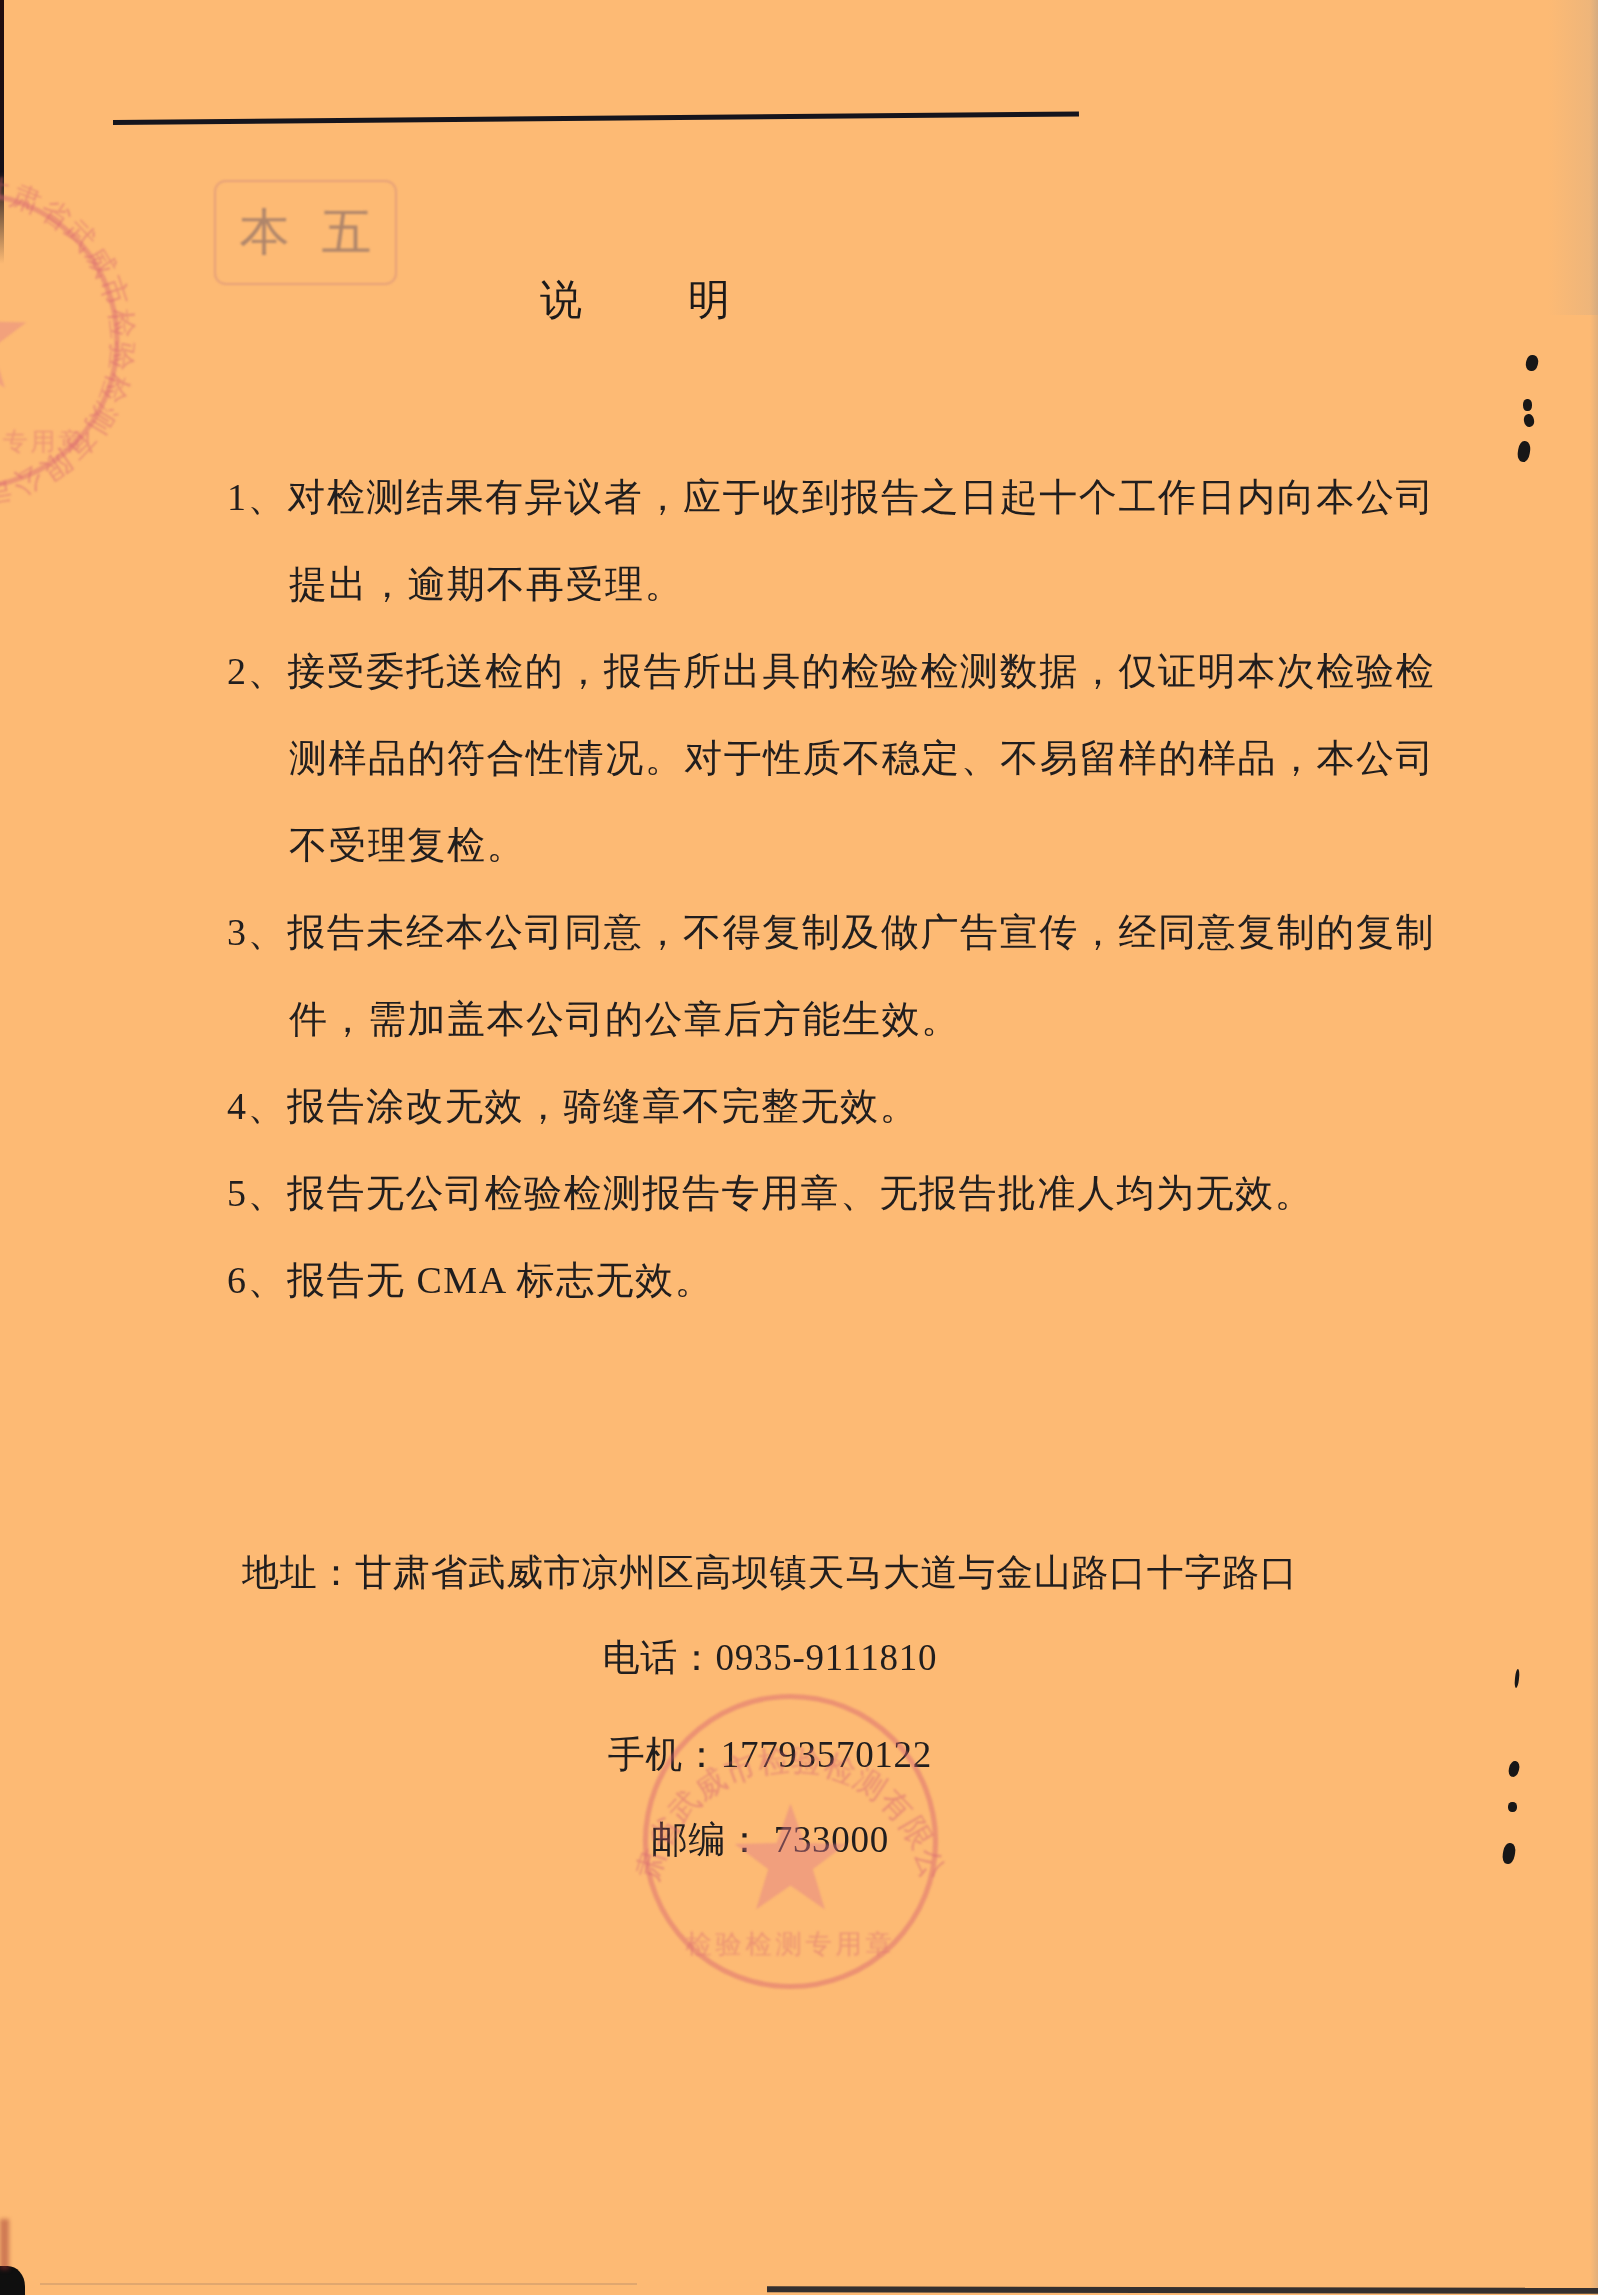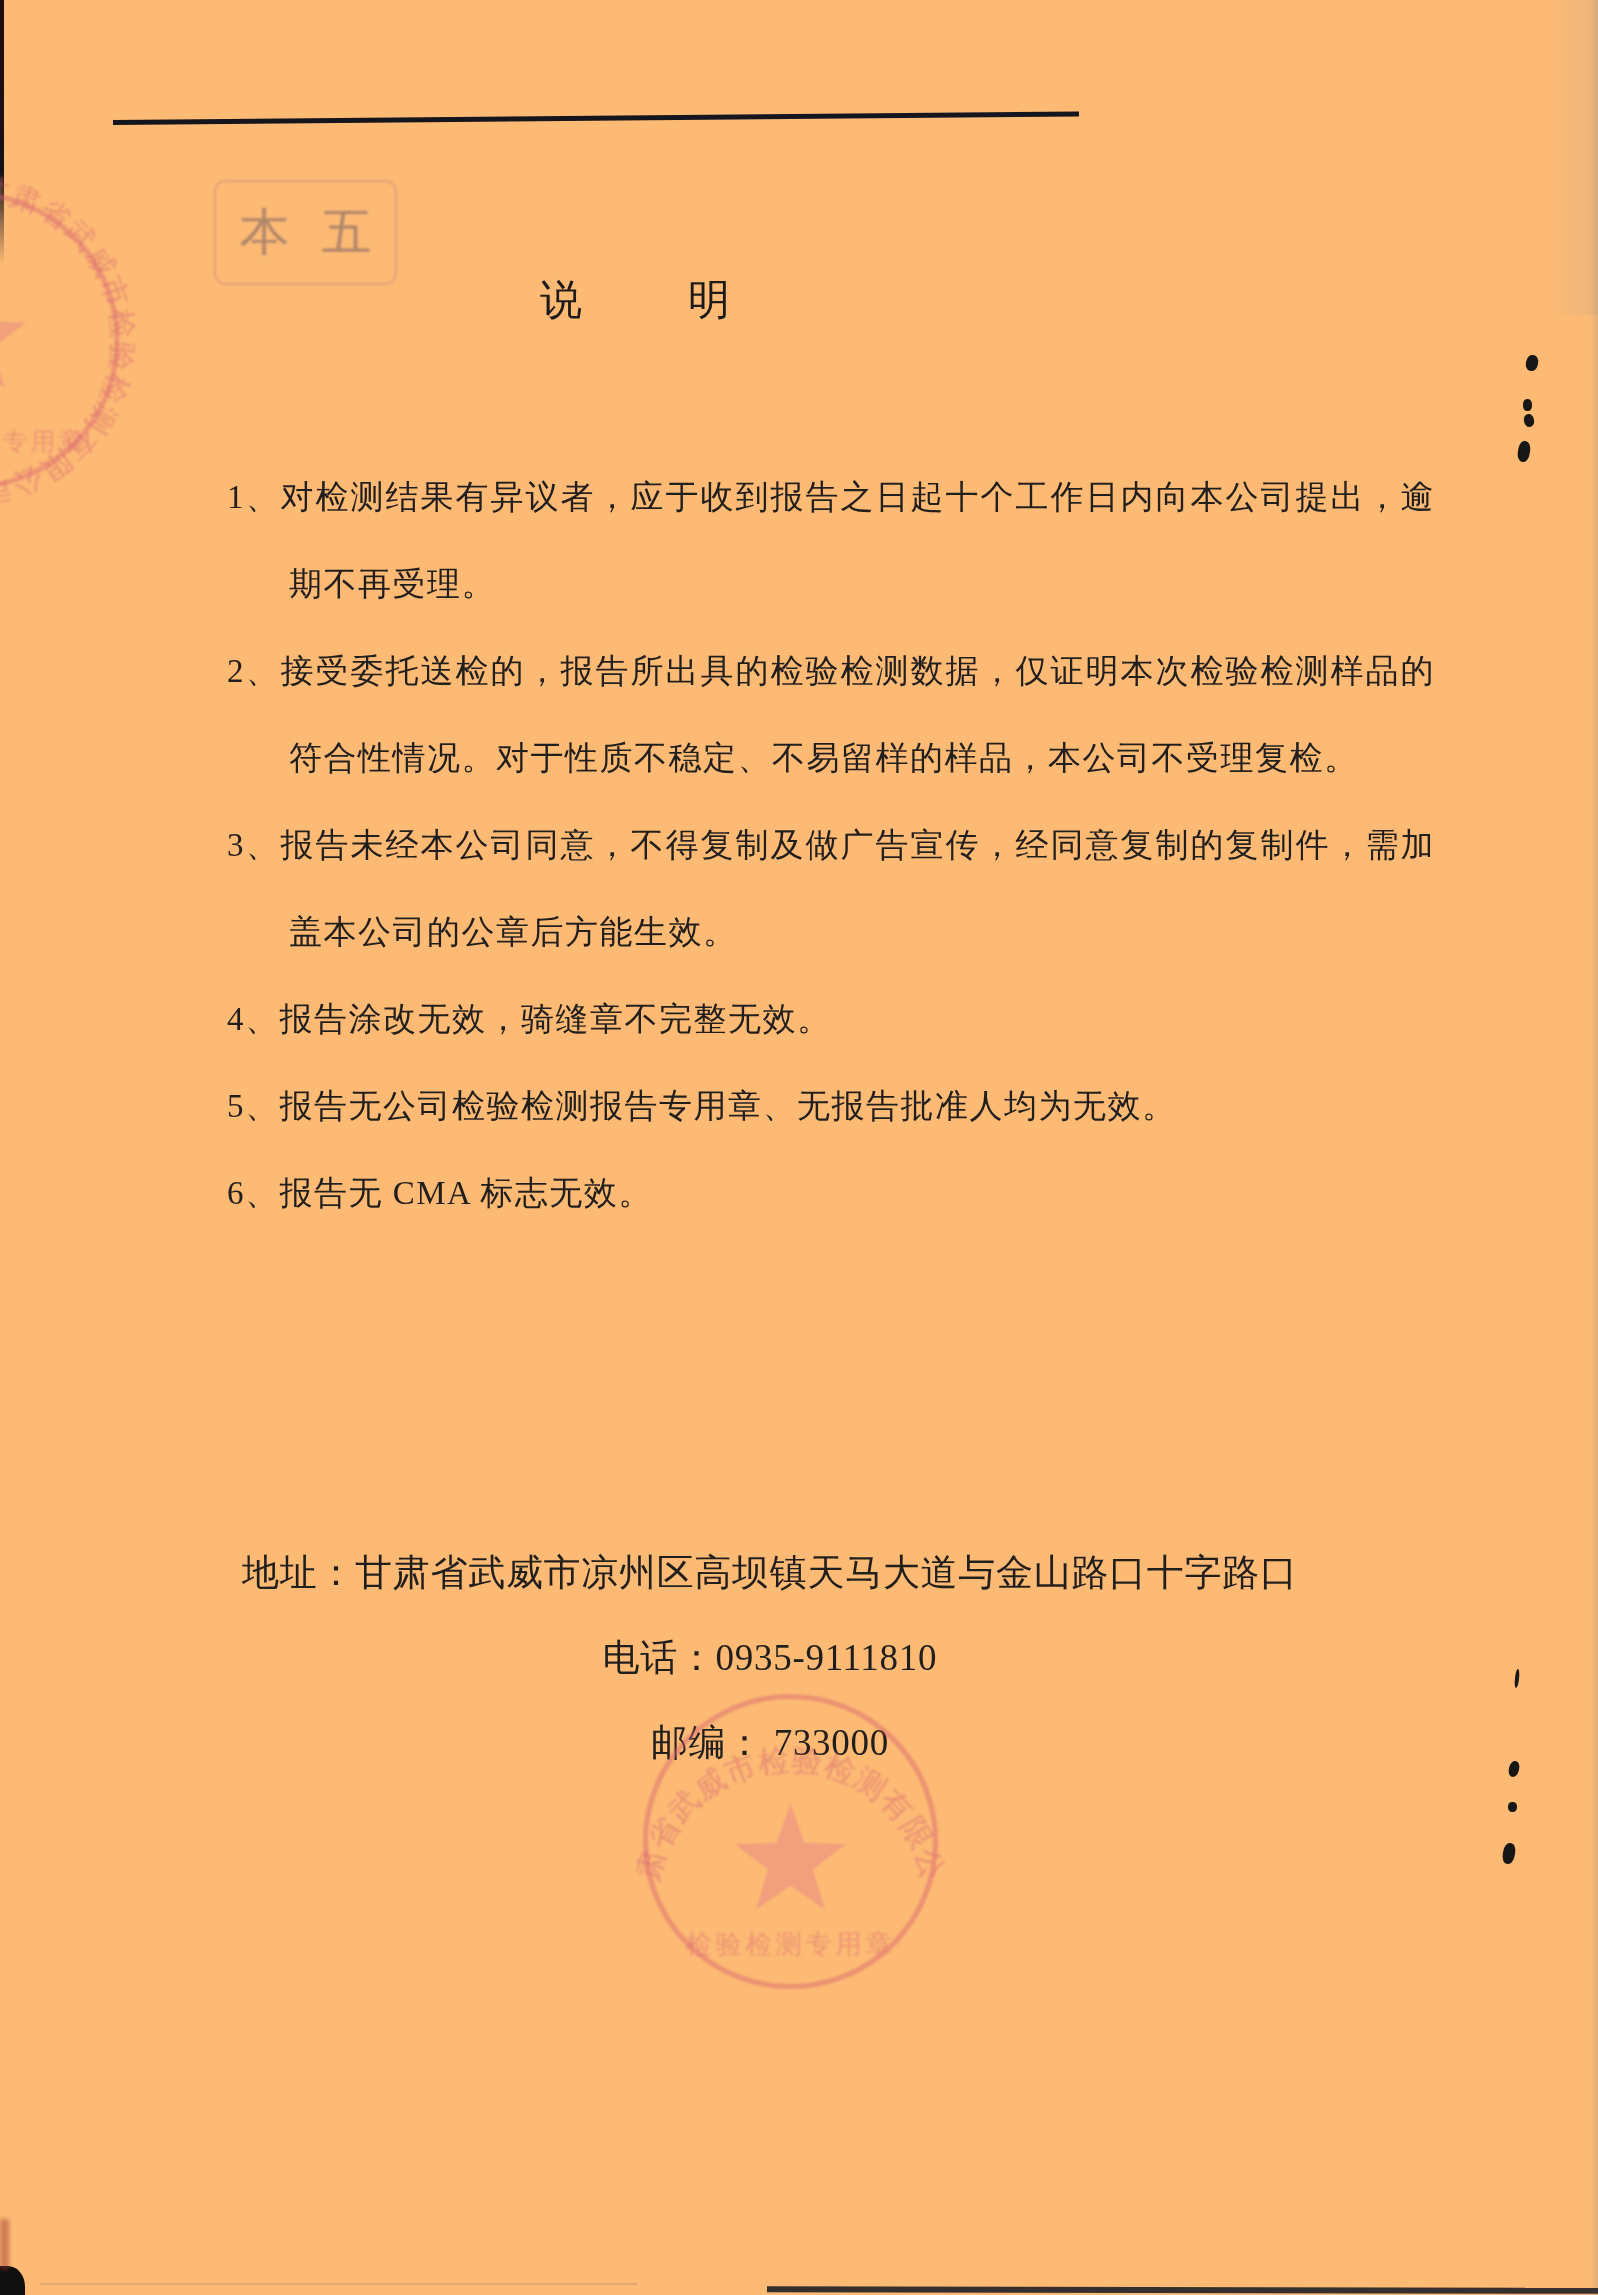--- a/index.html
+++ b/index.html
@@ -30,21 +30,21 @@
   
   .box-stamp{position:absolute;left:214px;top:180px;width:179px;height:101px;
     border:2.2px solid rgba(195,122,128,.38);border-radius:11.7px;
     display:flex;align-items:center;justify-content:center;gap:32px;
     color:rgba(98,82,98,.5);font-size:50px;filter:blur(1px);}
   
   .title{position:absolute;left:540px;top:272px;font-size:42px;letter-spacing:32px;
     color:#1c1a1a;white-space:nowrap;}
   
   .notes{position:absolute;left:227px;top:454px;width:1208px;
-    font-size:33px;line-height:87px;letter-spacing:1.5px;text-align:justify;}
+    font-size:38px;line-height:87px;letter-spacing:1.5px;text-align:justify;}
   .notes p{margin:0;padding-left:62px;text-indent:-62px;}
   
   .contact{position:absolute;left:242px;top:1530px;font-size:37px;line-height:85px;
     letter-spacing:0.7px;}
   .contact p{margin:0;white-space:nowrap;text-align:center;}
   .contact p.gap{margin-top:11.7px;}
   
   .seal{position:absolute;pointer-events:none;}
   .seal svg{filter:blur(1.2px);}
   .seal-bottom{left:622px;top:1673px;width:337px;height:337px;}
@@ -99,20 +99,21 @@
     <p><span>2、</span><span>接受委托送检的，报告所出具的检验检测数据，仅证明本次检验检测样品的符合性情况。对于性质不稳定、不易留样的样品，本公司不受理复检。</span></p>
     <p><span>3、</span><span>报告未经本公司同意，不得复制及做广告宣传，经同意复制的复制件，需加盖本公司的公章后方能生效。</span></p>
     <p><span>4、</span><span>报告涂改无效，骑缝章不完整无效。</span></p>
     <p><span>5、</span><span>报告无公司检验检测报告专用章、无报告批准人均为无效。</span></p>
     <p><span>6、</span><span>报告无 CMA 标志无效。</span></p>
   </div>
 
   <div class="contact">
     <p>地址：甘肃省武威市凉州区高坝镇天马大道与金山路口十字路口</p>
     <p>电话：0935-9111810</p>
+    <p class="gap">手机：17793570122</p>
     <p>邮编： 733000</p>
   </div>
 
   <div class="seal seal-bottom">
     <svg width="337" height="337" viewBox="0 0 460 460">
       <defs>
           <path id="arcB" d="M52,268 A185,185 0 0 1 408,268" fill="none"></path>
         </defs>
       <circle cx="230" cy="230" r="198" fill="none" stroke="rgba(214,98,114,0.45)" stroke-width="7"></circle>
       <polygon points="230,178 248.8,232.1 306.1,233.3 260.4,267.9 277,322.7 230,290 183,322.7 199.6,267.9 153.9,233.3 211.2,232.1" fill="rgba(224,122,138,0.42)"></polygon>

